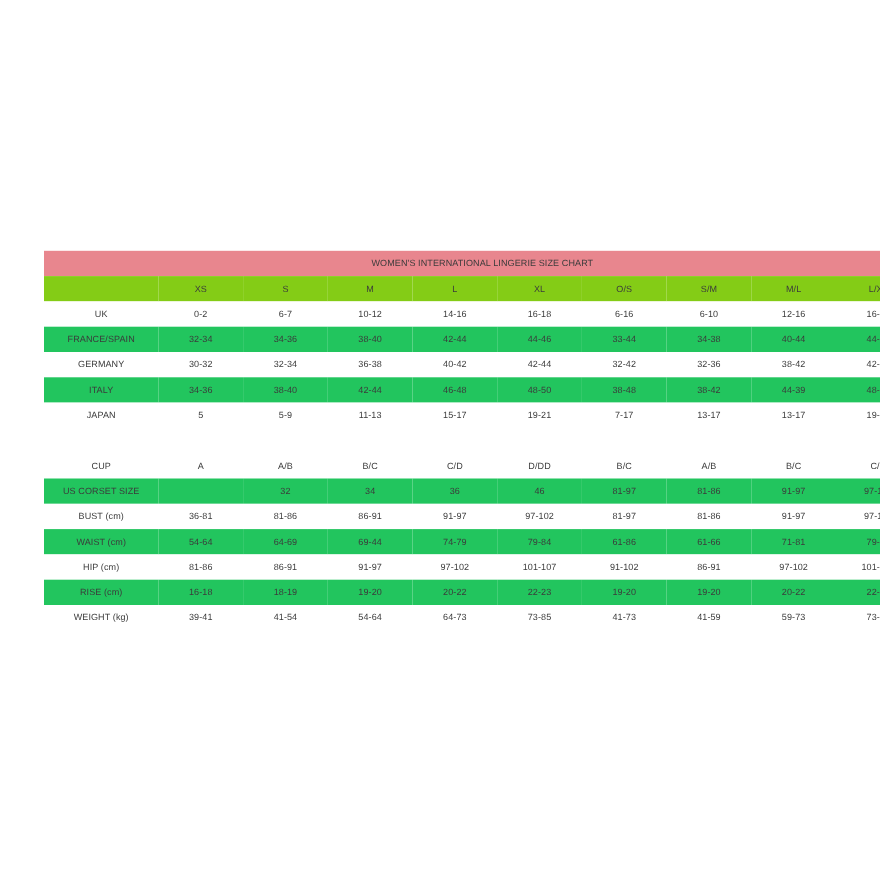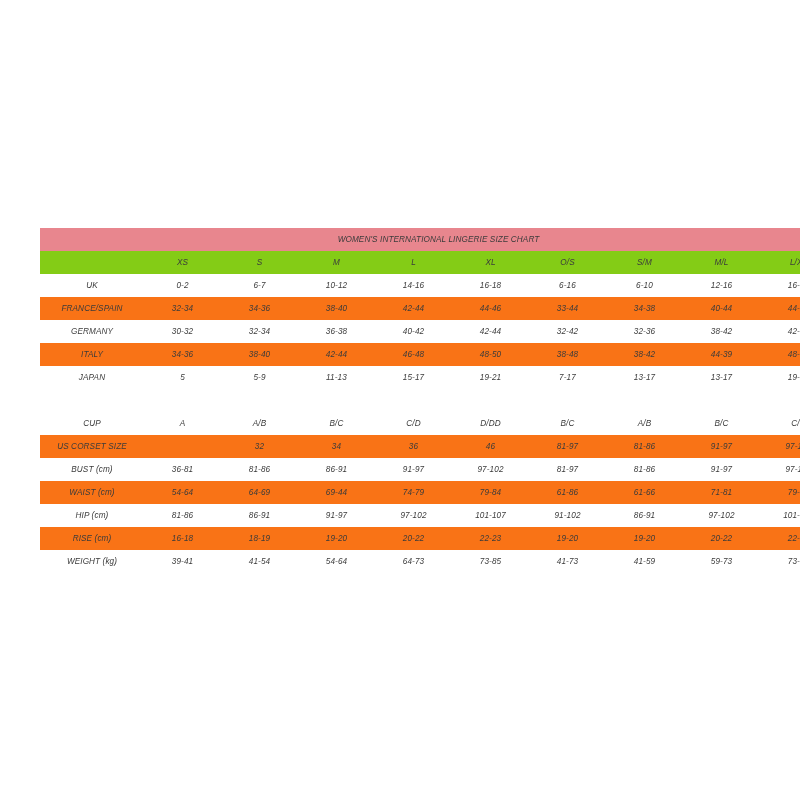--- a/index.html
+++ b/index.html
@@ -13,21 +13,20 @@
     font-family: "Liberation Sans", sans-serif;
     color: #3b3b3b;
     position: relative;
     overflow: hidden;
   }
   #chart-wrap {
     position: absolute;
     left: 40px;
     top: 228px;
     width: 720px;
-    font-style: italic;
   }
   table.size-chart {
     width: 720px;
     border-collapse: collapse;
     table-layout: fixed;
   }
   table.size-chart td,
   table.size-chart th {
     padding: 0;
     margin: 0;
@@ -48,21 +47,21 @@
     text-align: center;
   }
   .header-row td {
     background: #84cc16;
     color: #ffffff;
     font-size: 9px;
     height: 19px;
     letter-spacing: 0.2px;
   }
   .row-pink td {
-    background: #f97316;
+    background: #22c55e;
   }
   .row-white td {
     background: #ffffff;
   }
   .spacer-row td {
     background: #ffffff;
     height: 14px;
   }
   .label-cell {
     font-size: 8.2px;

